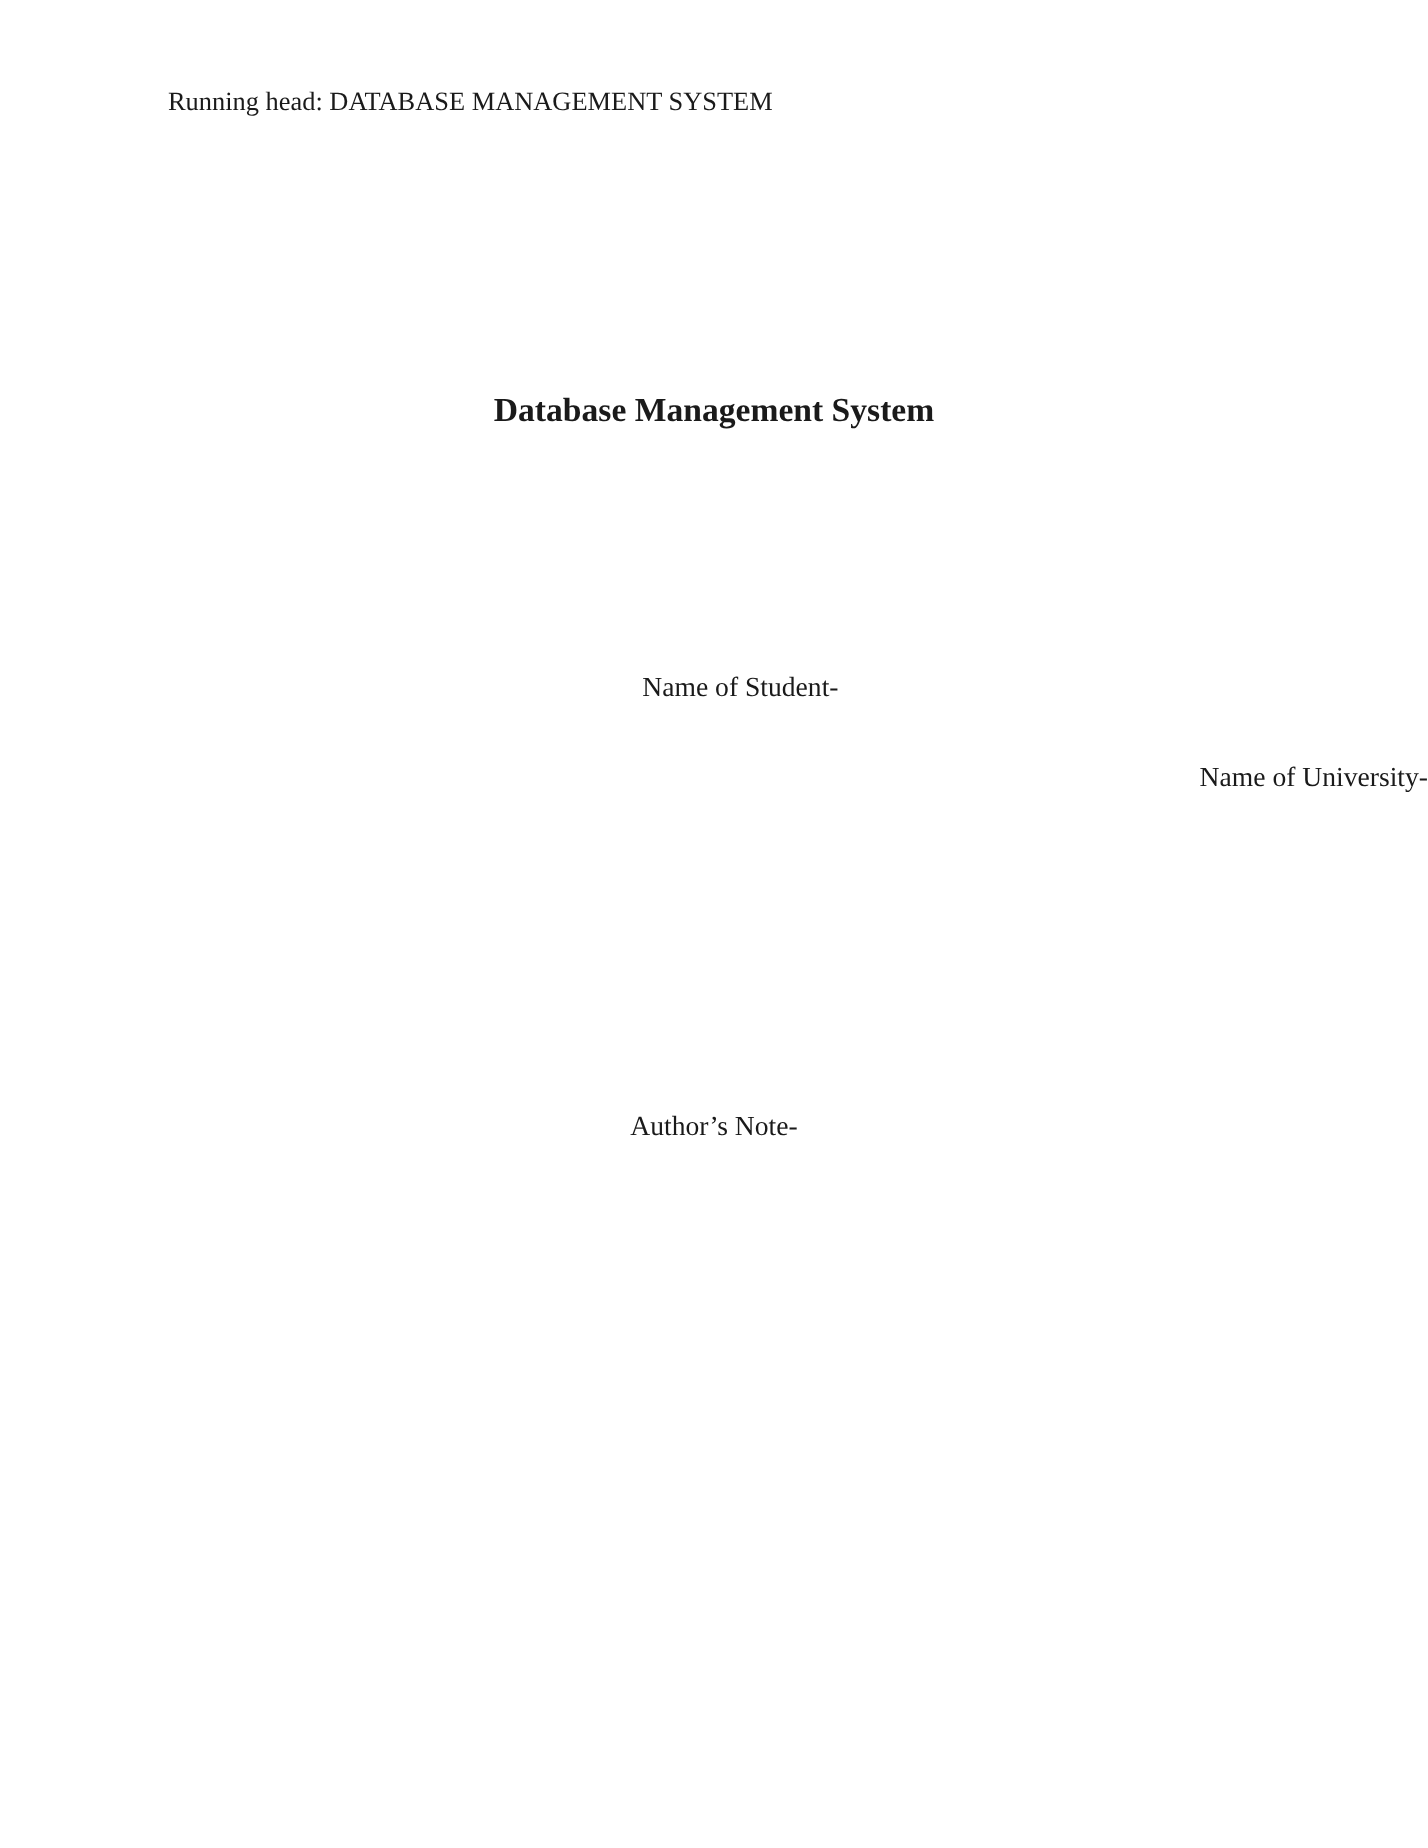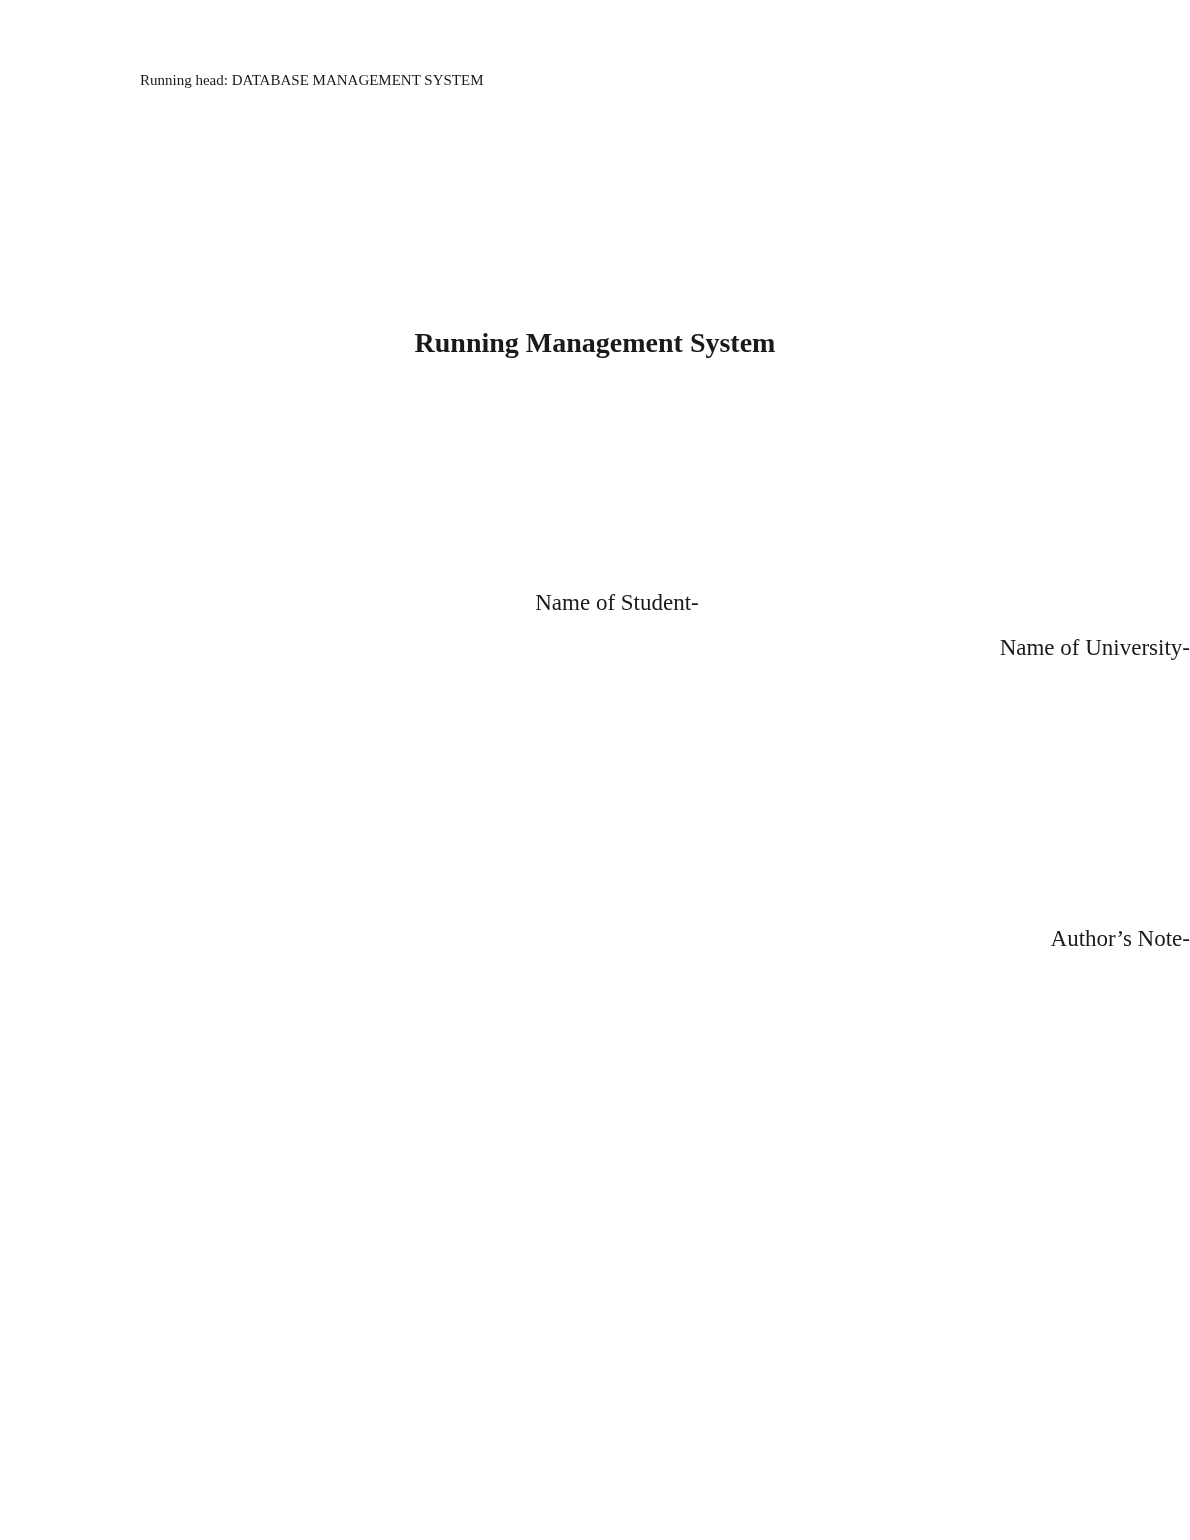--- a/index.html
+++ b/index.html
@@ -13,21 +13,21 @@
     height: 1540px;
     background: #ffffff;
     font-family: "Liberation Serif", "DejaVu Serif", serif;
     color: #1a1a1a;
     overflow: hidden;
   }
   .running-head {
     position: absolute;
     top: 72px;
     left: 140px;
-    font-size: 15px;
+    font-size: 22px;
     line-height: 1.15;
     white-space: nowrap;
   }
   .doc-title {
     position: absolute;
     top: 327px;
     left: 0;
     right: 0;
     margin: 0;
     text-align: center;
@@ -36,32 +36,32 @@
     line-height: 1.15;
   }
   .center-line {
     position: absolute;
     left: 0;
     right: 0;
     text-align: center;
     font-size: 23px;
     line-height: 1.15;
   }
-  .student-line    { top: 590px; padding-left: 44px; }
+  .student-line    { top: 560px; padding-left: 44px; }
   .university-line { top: 635px; text-align: right; }
-  .authors-note    { top: 926px; text-align: right; }
+  .authors-note    { top: 926px; }
 </style>
 </head>
 <body>
 
 <div class="page">
 
   <div class="running-head">Running head: DATABASE MANAGEMENT SYSTEM</div>
 
-  <h1 class="doc-title">Running Management System</h1>
+  <h1 class="doc-title">Database Management System</h1>
 
   <div class="center-line student-line">Name of Student-</div>
 
   <div class="center-line university-line">Name of University-</div>
 
   <div class="center-line authors-note">Author’s Note-</div>
 
 </div>
 
 </body></html>

